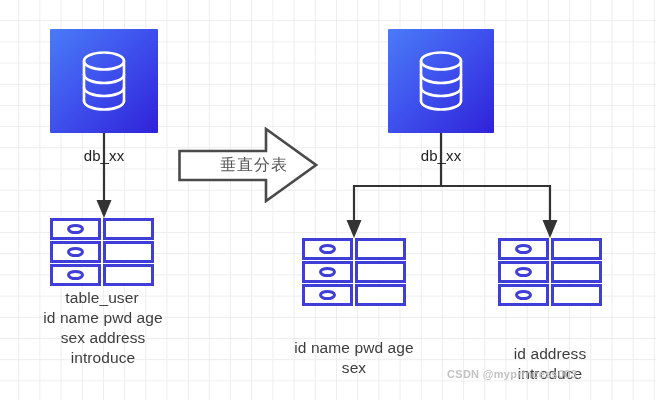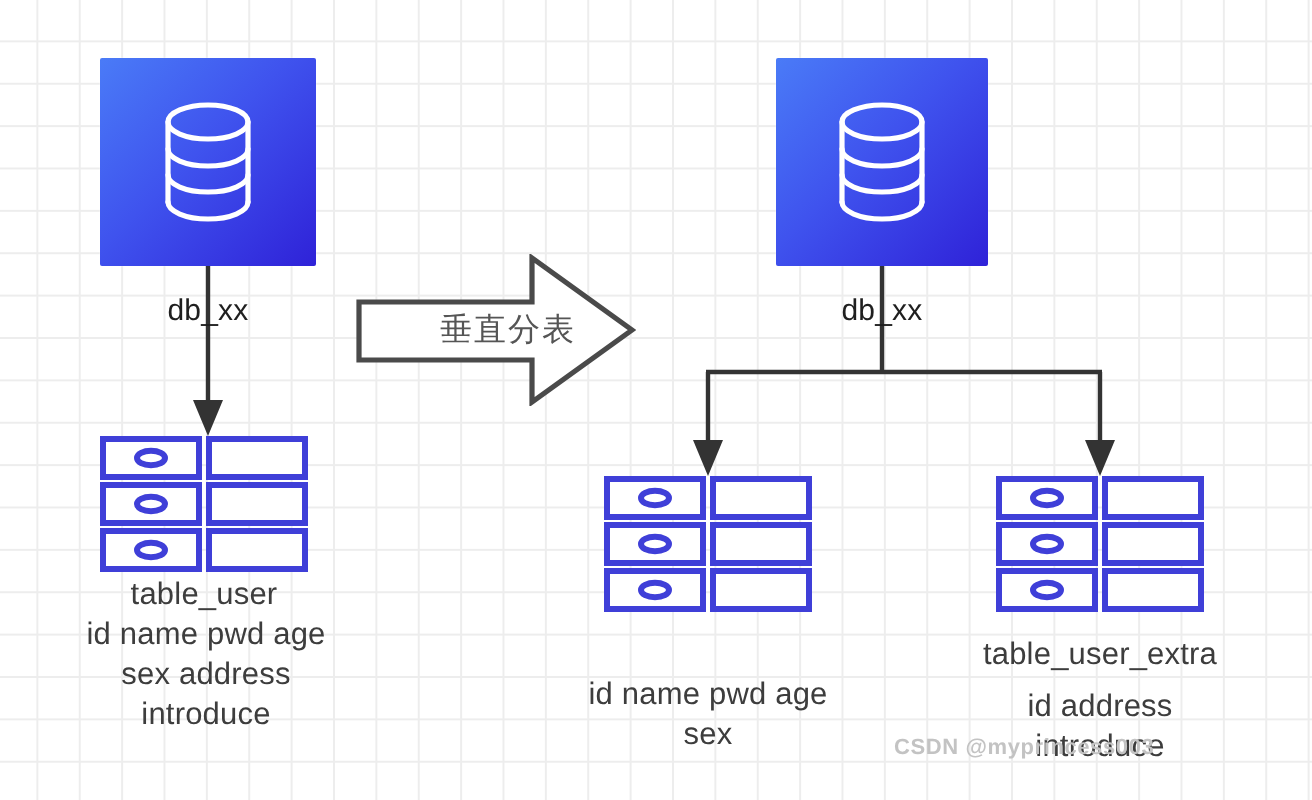--- a/index.html
+++ b/index.html
@@ -196,19 +196,18 @@
         <rect x="54.5" y="47.5" width="48" height="19"></rect>
       </g>
       <g stroke="#3f3fd8" stroke-width="3" fill="#ffffff">
         <ellipse cx="25.5" cy="11" rx="7" ry="3.6"></ellipse>
         <ellipse cx="25.5" cy="34" rx="7" ry="3.6"></ellipse>
         <ellipse cx="25.5" cy="57" rx="7" ry="3.6"></ellipse>
       </g>
     </svg>
   </div>
 
-  <div class="lbl lbl-table" style="left:460px; top:318px; width:180px;">table_user_extra</div>
   <div class="lbl lbl-table" style="left:460px; top:344px; width:180px;">id  address
 introduce</div>
 
   <div class="watermark" style="left:447px; top:368px;">CSDN @myprincess003</div>
 
 </div>
 
 </body></html>

